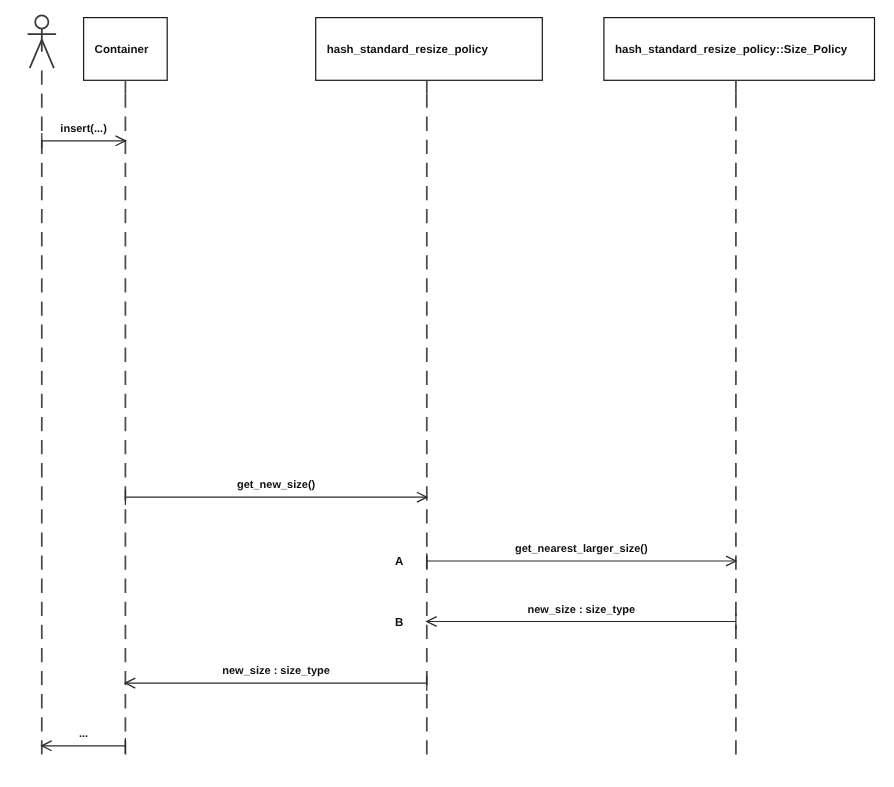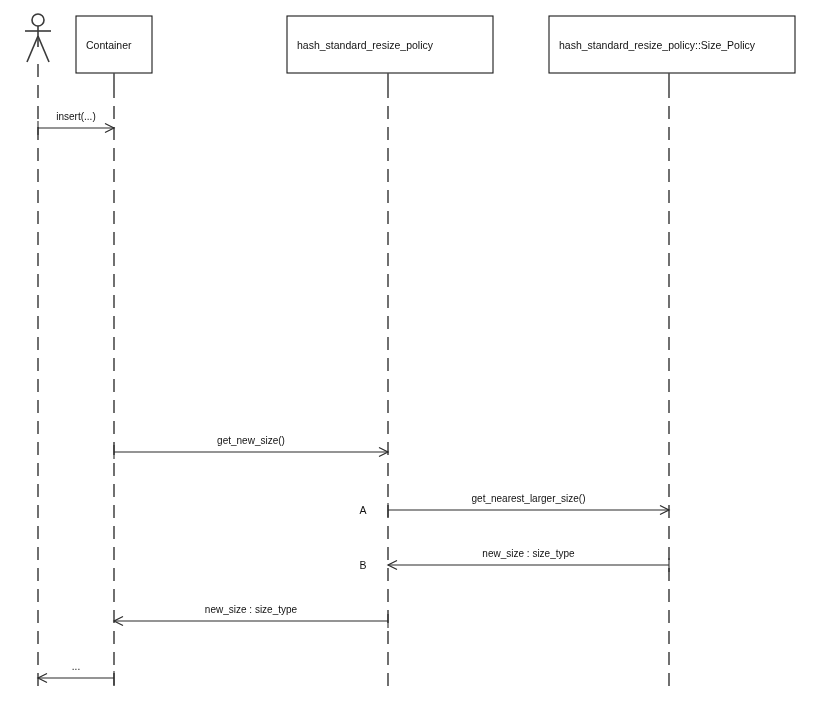--- a/index.html
+++ b/index.html
@@ -12,20 +12,21 @@
     font-family: "Liberation Sans", sans-serif;
     width: 813px;
     height: 715px;
     overflow: hidden;
   }
   #diagram-root {
     position: relative;
     width: 813px;
     height: 715px;
     background: #ffffff;
+    font-weight: bold;
   }
   svg#sequence-svg {
     display: block;
     width: 813px;
     height: 715px;
   }
   .lifeline-box {
     fill: #ffffff;
     stroke: #1a1a1a;
     stroke-width: 1.1;

